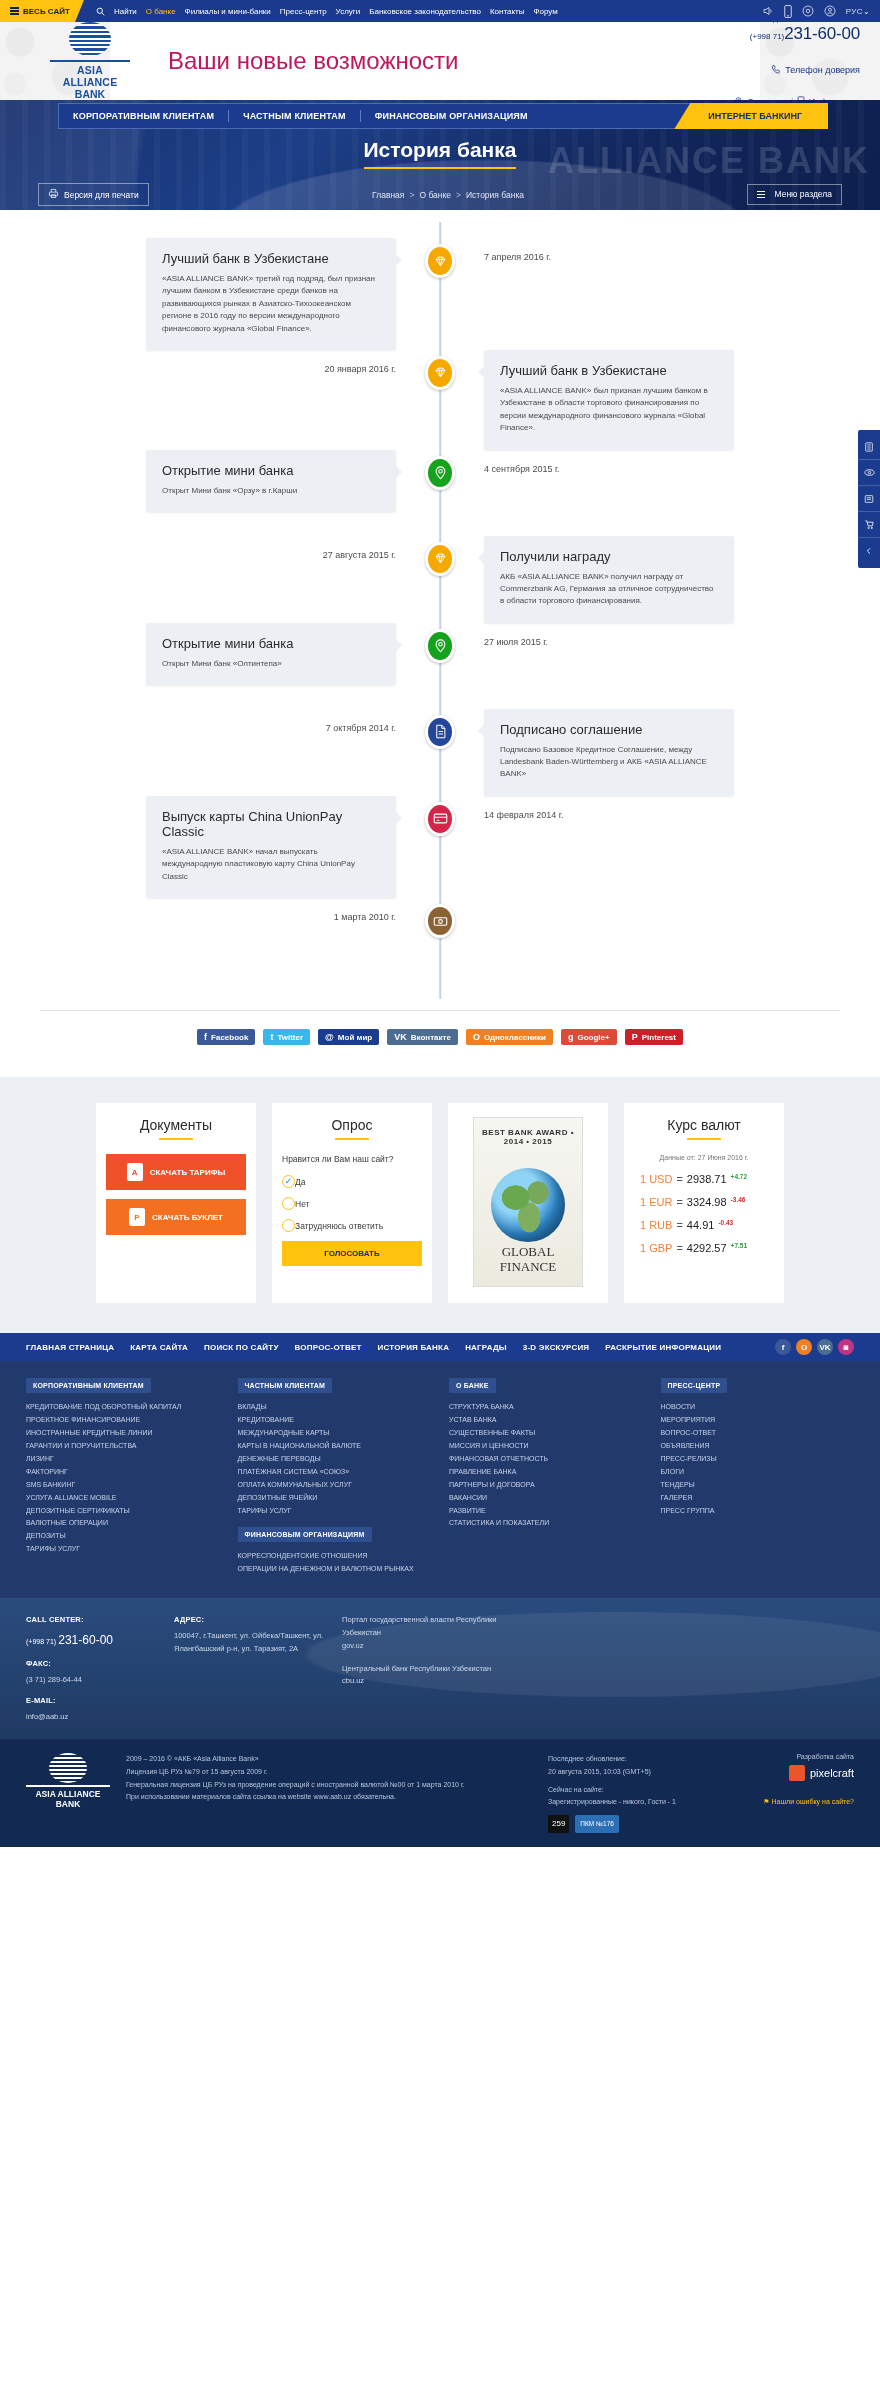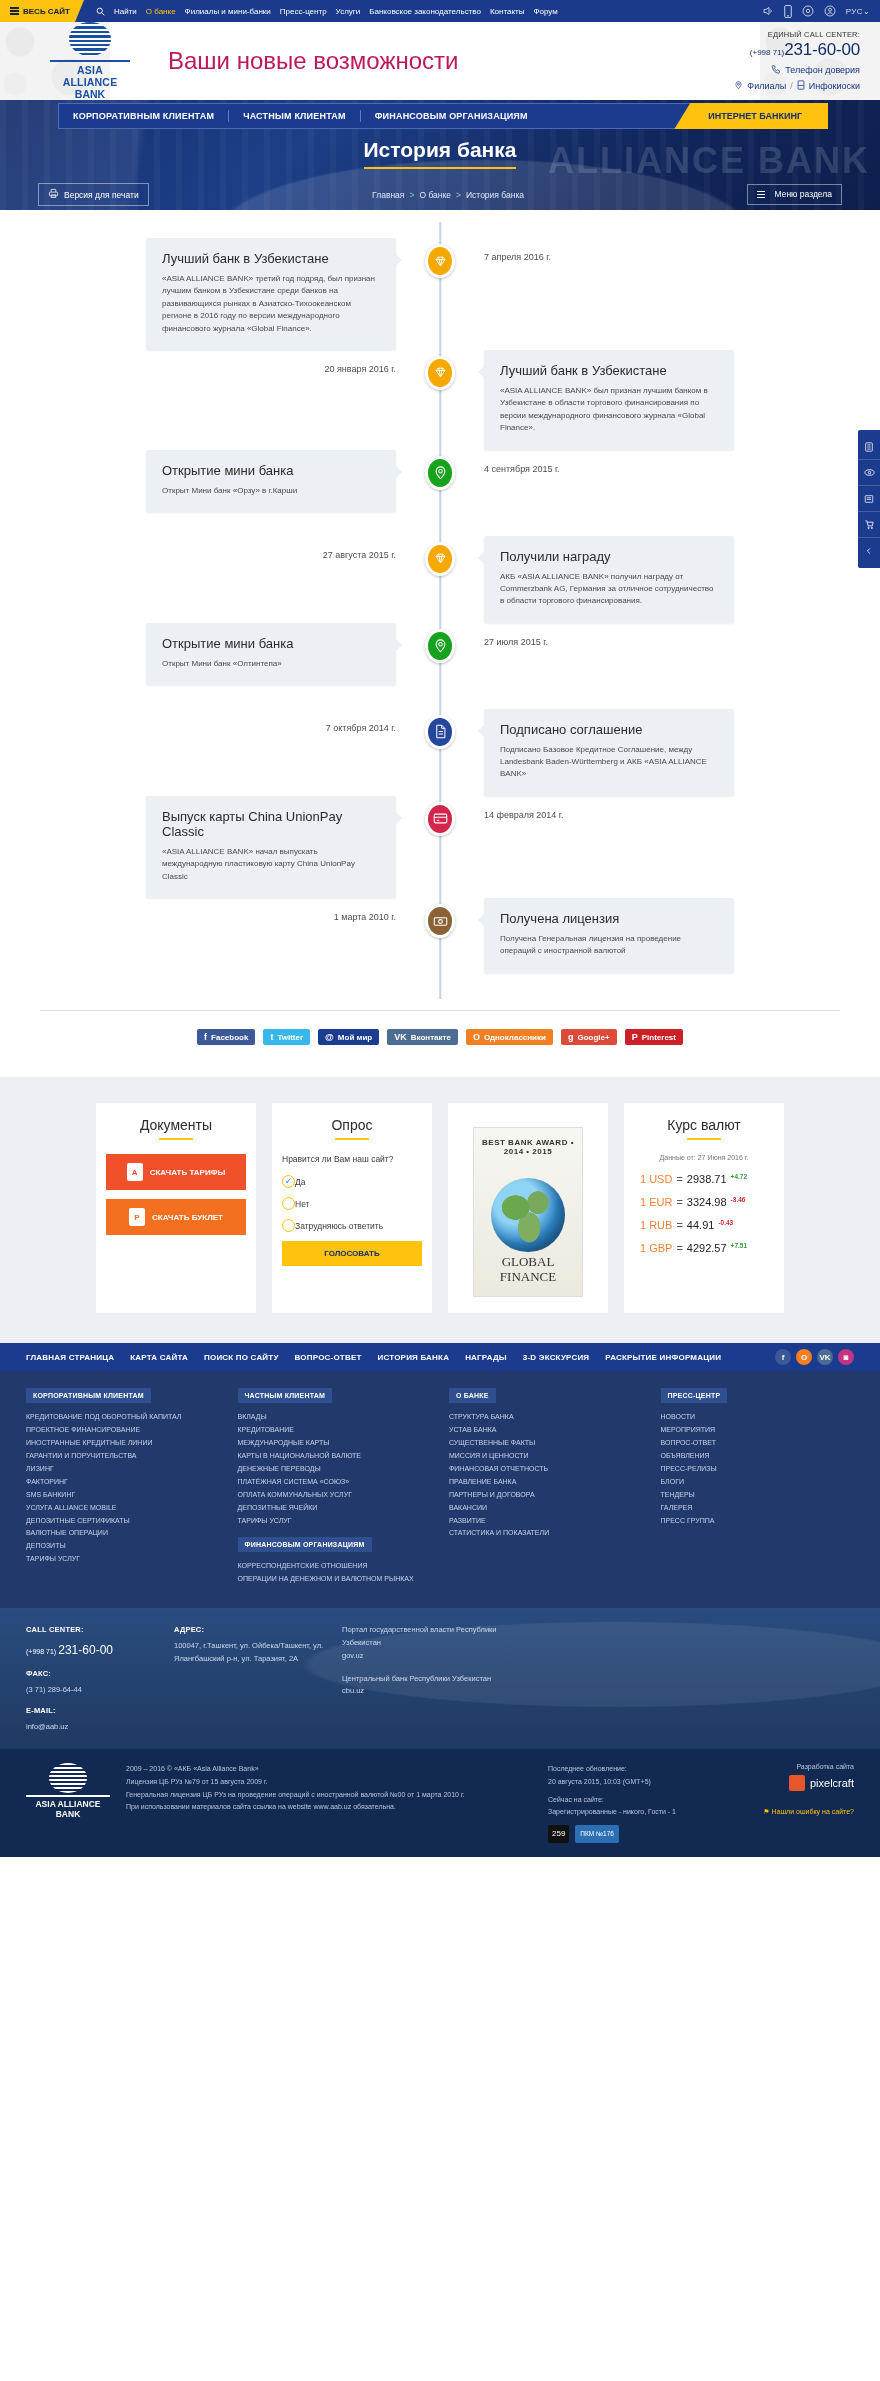--- a/index.html
+++ b/index.html
@@ -56,21 +56,21 @@
   }
   .logo-rule { height: 1.6px; background: #1b4fa0; margin: 1px 0 2px; }
   .logo-t1 { color: #1b4fa0; font-weight: bold; font-size: 10.5px; letter-spacing: .2px; }
   .logo-t2 { color: #1b4fa0; font-weight: bold; font-size: 10.5px; }
   .slogan { margin-left: 38px; font-size: 24px; color: #be185d; font-weight: 300; z-index: 2; }
   .contacts { margin-left: auto; padding-right: 20px; text-align: right; z-index: 2; }
   .cc-label { font-size: 7.5px; color: #333; letter-spacing: .2px; }
   .cc-phone { color: #0f2e6e; margin-top: 1px; }
   .cc-phone .pre { font-size: 8px; }
   .cc-phone .num { font-size: 17px; letter-spacing: -.2px; }
-  .cc-line { font-size: 9px; color: #16357f; margin-top: 4px; display: flex; justify-content: flex-end; align-items: center; gap: 4px; }
+  .cc-line { font-size: 9px; color: #16357f; margin-top: 20px; display: flex; justify-content: flex-end; align-items: center; gap: 4px; }
   .cc-line a { color: #16357f; text-decoration: none; }
   .sep { color: #999; }
 
   
   .hero {
     position: relative; height: 110px;
     background: linear-gradient(135deg, #16306f 0%, #1d3f87 35%, #11265c 70%, #0d1f4d 100%);
     overflow: hidden;
   }
   .hero::before {
@@ -547,26 +547,20 @@
               <rect x="2" y="5" width="20" height="14" rx="2"></rect>
               <line x1="2" y1="10" x2="22" y2="10"></line>
               <line x1="6" y1="15" x2="10" y2="15"></line>
             </svg>
           </div>
         </div>
         <div class="tl-row">
           <div class="tl-left">
             <div class="tl-date">1 марта 2010 г.</div>
           </div>
-          <div class="tl-right">
-            <div class="card r">
-              <h3>Получена лицензия</h3>
-              <p>Получена Генеральная лицензия на проведение операций с иностранной валютой</p>
-            </div>
-          </div>
           <div class="dot" style="background: rgb(138, 98, 52);">
             <svg viewBox="0 0 24 24" fill="none" stroke="#fff" stroke-width="1.7">
               <rect x="2" y="6" width="20" height="12" rx="1.5"></rect>
               <circle cx="12" cy="12" r="3"></circle>
             </svg>
           </div>
         </div>
       </div>
     <div class="divider-line"></div>
 
@@ -666,21 +660,21 @@
           <span class="radio"></span>
           <span>Нет</span>
         </div>
         <div class="opt">
           <span class="radio"></span>
           <span>Затрудняюсь ответить</span>
         </div>
         <div class="votebtn">ГОЛОСОВАТЬ</div>
       </div>
 
-      <div class="wcard" style="padding-top:24px">
+      <div class="wcard" style="padding-top:14px">
         <div class="award">
           <div class="atop">BEST BANK AWARD • 2014 • 2015</div>
           <div class="globe"></div>
           <div class="gf1">GLOBAL</div>
           <div class="gf2">FINANCE</div>
         </div>
       </div>
 
       <div class="wcard">
         <h4>Курс валют</h4>

